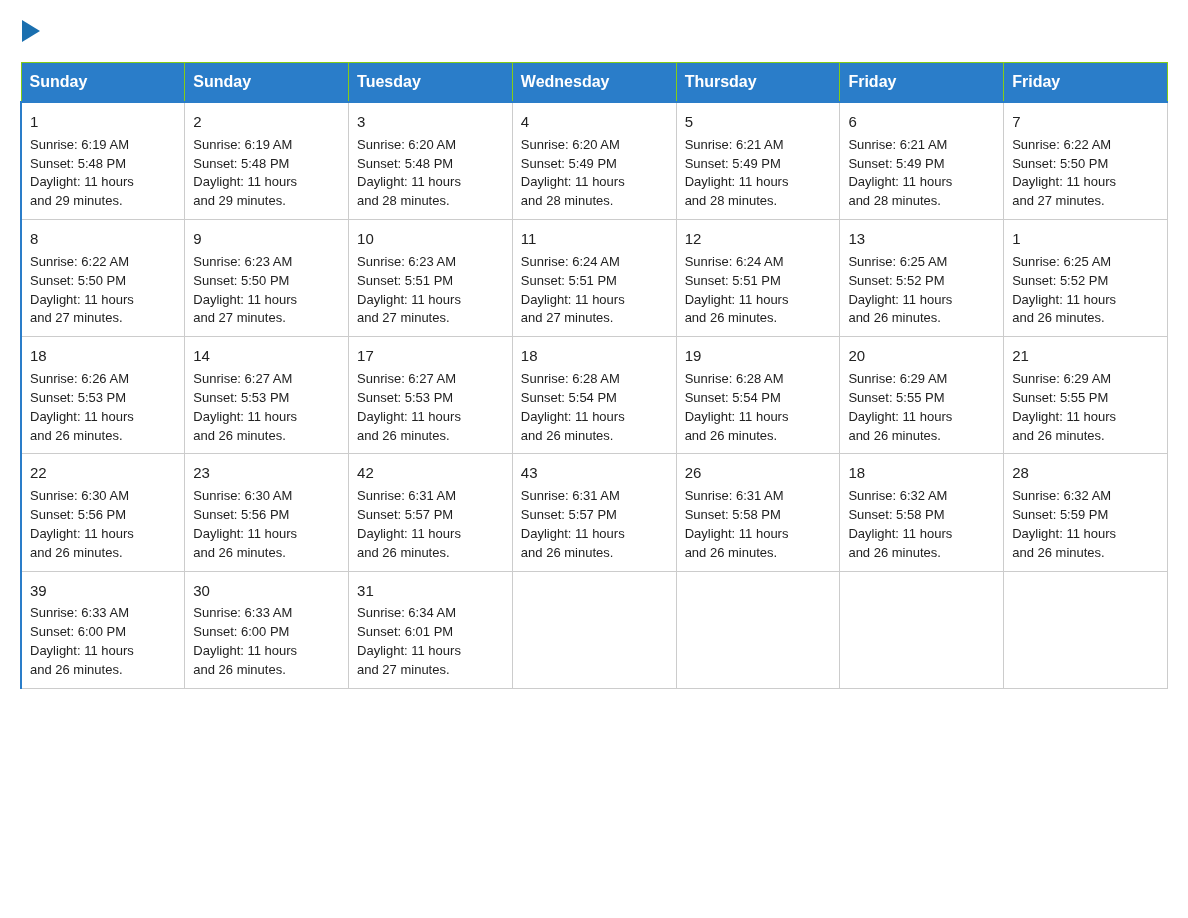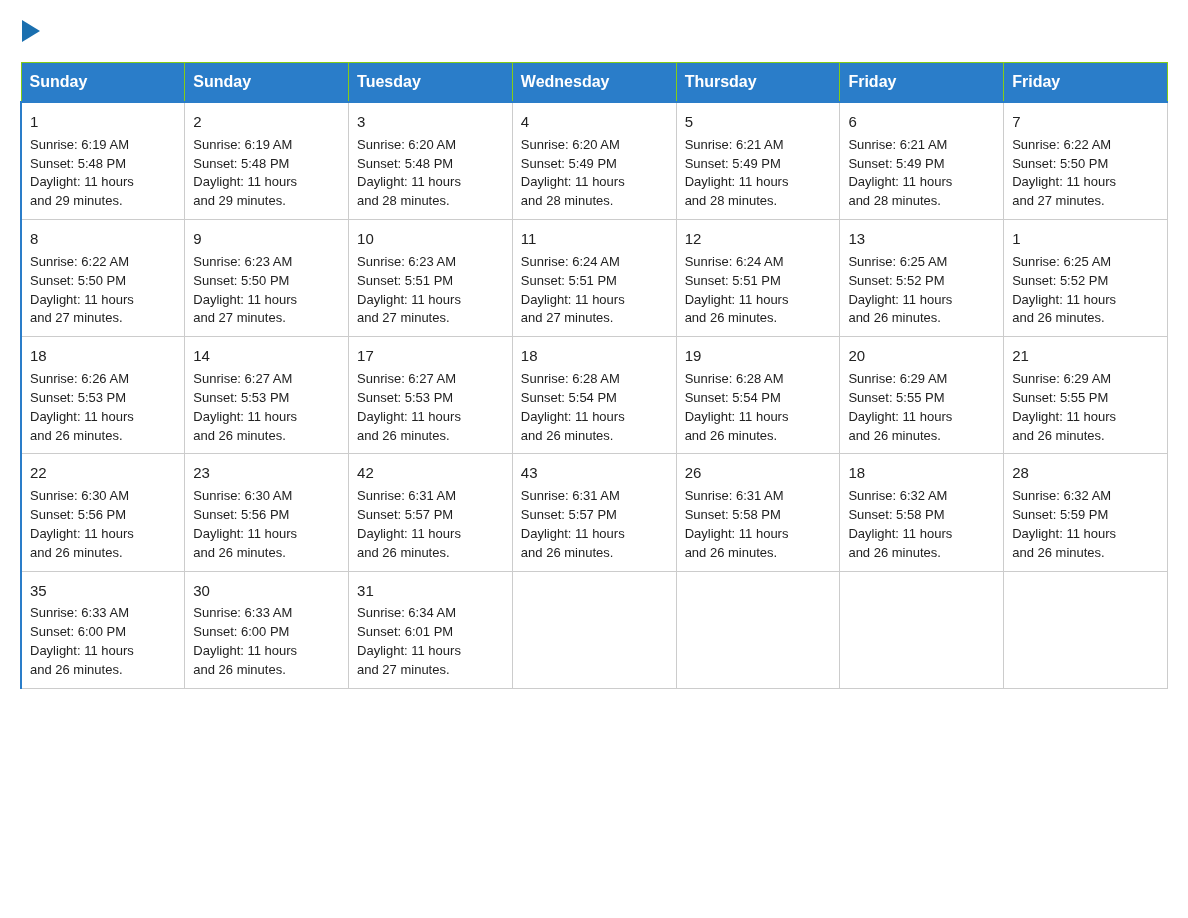--- a/index.html
+++ b/index.html
@@ -158,21 +158,21 @@
       <tr>
         <td><span class="day-number">22</span>Sunrise: 6:30 AM<br>Sunset: 5:56 PM<br>Daylight: 11 hours<br>and 26 minutes.</td>
         <td><span class="day-number">23</span>Sunrise: 6:30 AM<br>Sunset: 5:56 PM<br>Daylight: 11 hours<br>and 26 minutes.</td>
         <td><span class="day-number">42</span>Sunrise: 6:31 AM<br>Sunset: 5:57 PM<br>Daylight: 11 hours<br>and 26 minutes.</td>
         <td><span class="day-number">43</span>Sunrise: 6:31 AM<br>Sunset: 5:57 PM<br>Daylight: 11 hours<br>and 26 minutes.</td>
         <td><span class="day-number">26</span>Sunrise: 6:31 AM<br>Sunset: 5:58 PM<br>Daylight: 11 hours<br>and 26 minutes.</td>
         <td><span class="day-number">18</span>Sunrise: 6:32 AM<br>Sunset: 5:58 PM<br>Daylight: 11 hours<br>and 26 minutes.</td>
         <td><span class="day-number">28</span>Sunrise: 6:32 AM<br>Sunset: 5:59 PM<br>Daylight: 11 hours<br>and 26 minutes.</td>
       </tr>
       <tr>
-        <td><span class="day-number">35</span>Sunrise: 6:33 AM<br>Sunset: 6:00 PM<br>Daylight: 11 hours<br>and 26 minutes.</td>
+        <td><span class="day-number">39</span>Sunrise: 6:33 AM<br>Sunset: 6:00 PM<br>Daylight: 11 hours<br>and 26 minutes.</td>
         <td><span class="day-number">30</span>Sunrise: 6:33 AM<br>Sunset: 6:00 PM<br>Daylight: 11 hours<br>and 26 minutes.</td>
         <td><span class="day-number">31</span>Sunrise: 6:34 AM<br>Sunset: 6:01 PM<br>Daylight: 11 hours<br>and 27 minutes.</td>
         <td class="empty-cell"></td>
         <td class="empty-cell"></td>
         <td class="empty-cell"></td>
         <td class="empty-cell"></td>
       </tr>
     </tbody>
 </table>
 

